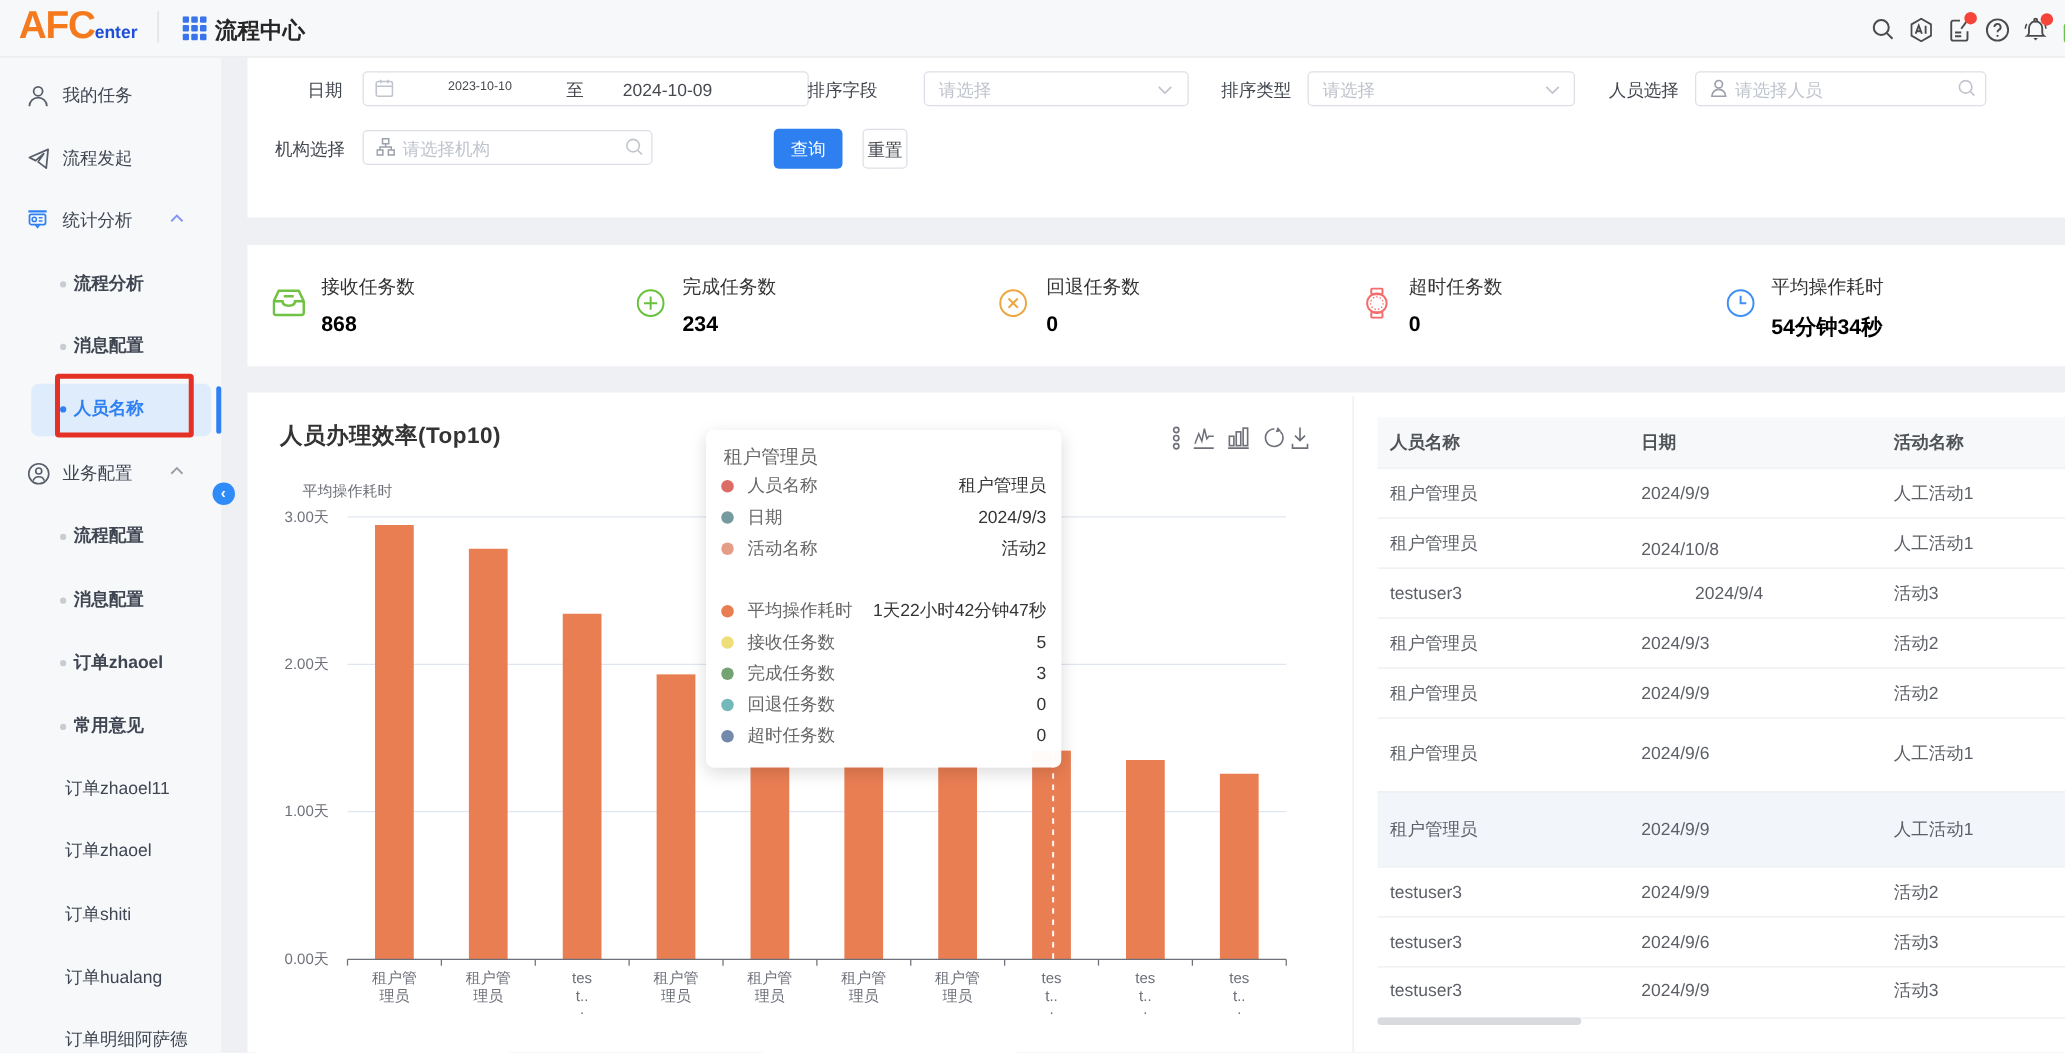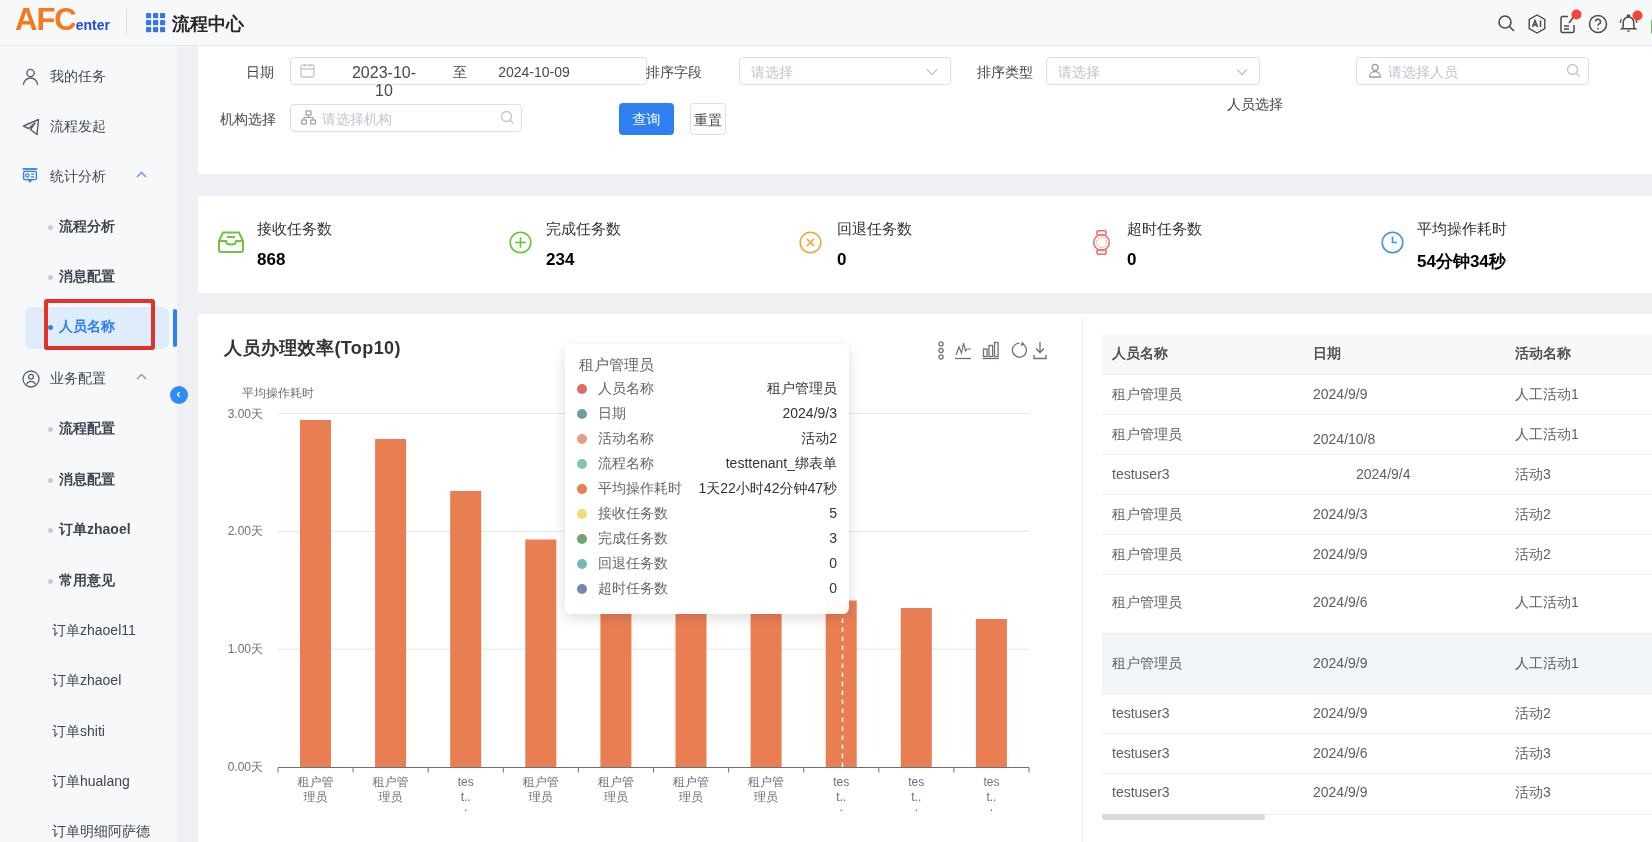--- a/index.html
+++ b/index.html
@@ -198,36 +198,36 @@
 
   <div id="filterp">
     <div class="flabel" style="left:48px; top:18px;">日期</div>
     <div class="finput" style="left:92px; top:11px; width:357px;"></div>
     <svg class="abs" style="left:102px; top:17px;" width="15" height="15" viewBox="0 0 15 15" fill="none" stroke="#bfc4cd" stroke-width="1.3">
         <rect x="1" y="2.2" width="13" height="11.8" rx="1.5"></rect>
         <line x1="1" y1="6" x2="14" y2="6"></line>
         <line x1="4.6" y1="0.8" x2="4.6" y2="3.6"></line>
         <line x1="10.4" y1="0.8" x2="10.4" y2="3.6"></line>
       </svg>
-    <div class="abs" style="left:146px; top:18px; width:80px; text-align:center; font-size:16px; color:#46494f;">2023-10-10</div>
+    <div class="abs" style="left:146px; top:18px; width:80px; text-align:center; font-size:10px; color:#46494f;">2023-10-10</div>
     <div class="abs" style="left:255px; top:18px; font-size:14px; color:#46494f;">至</div>
     <div class="abs" style="left:296px; top:18px; width:80px; text-align:center; font-size:14px; color:#46494f;">2024-10-09</div>
     <div class="flabel" style="left:448px; top:18px;">排序字段</div>
     <div class="finput" style="left:541px; top:11px; width:212px;"></div>
     <div class="ph abs" style="left:553px; top:18px;">请选择</div>
     <svg class="abs" style="left:728px; top:22px;" width="12" height="8" viewBox="0 0 12 8" fill="none" stroke="#c0c4cc" stroke-width="1.4">
         <path d="M1 1.5 L6 6.5 L11 1.5"></path>
       </svg>
     <div class="flabel" style="left:779px; top:18px;">排序类型</div>
     <div class="finput" style="left:848px; top:11px; width:214px;"></div>
     <div class="ph abs" style="left:860px; top:18px;">请选择</div>
     <svg class="abs" style="left:1038px; top:22px;" width="12" height="8" viewBox="0 0 12 8" fill="none" stroke="#c0c4cc" stroke-width="1.4">
         <path d="M1 1.5 L6 6.5 L11 1.5"></path>
       </svg>
-    <div class="flabel" style="left:1029px; top:18px;margin-top:32px;">人员选择</div>
+    <div class="flabel" style="left:1089px; top:18px;">人员选择</div>
     <div class="finput" style="left:1158px; top:11px; width:233px;"></div>
     <svg class="abs" style="left:1170px; top:17px;" width="14" height="15" viewBox="0 0 14 15" fill="none" stroke="#9a9fa8" stroke-width="1.3">
         <circle cx="7" cy="4.4" r="3"></circle>
         <path d="M1.5 14 a5.5 5.5 0 0 1 11 0 Z"></path>
       </svg>
     <div class="ph abs" style="left:1190px; top:18px;">请选择人员</div>
     <svg class="abs" style="left:1368px; top:17px;" width="15" height="15" viewBox="0 0 15 15" fill="none" stroke="#c0c4cc" stroke-width="1.3">
         <circle cx="6.5" cy="6.5" r="5"></circle>
         <line x1="10.2" y1="10.2" x2="13.5" y2="13.5"></line>
       </svg>
@@ -377,25 +377,20 @@
       <div class="trow" style="top:61px;">
           <span class="d" style="background:#759aa0;"></span>
           <span class="l">日期</span>
           <span class="v">2024/9/3</span>
         </div>
       <div class="trow" style="top:86px;">
           <span class="d" style="background:#e69d87;"></span>
           <span class="l">活动名称</span>
           <span class="v">活动2</span>
         </div>
-      <div class="trow" style="top:111px;">
-          <span class="d" style="background:#8dc1a9;"></span>
-          <span class="l">流程名称</span>
-          <span class="v">testtenant_绑表单</span>
-        </div>
       <div class="trow" style="top:136px;">
           <span class="d" style="background:#ea7e53;"></span>
           <span class="l">平均操作耗时</span>
           <span class="v">1天22小时42分钟47秒</span>
         </div>
       <div class="trow" style="top:161px;">
           <span class="d" style="background:#eedd78;"></span>
           <span class="l">接收任务数</span>
           <span class="v">5</span>
         </div>

